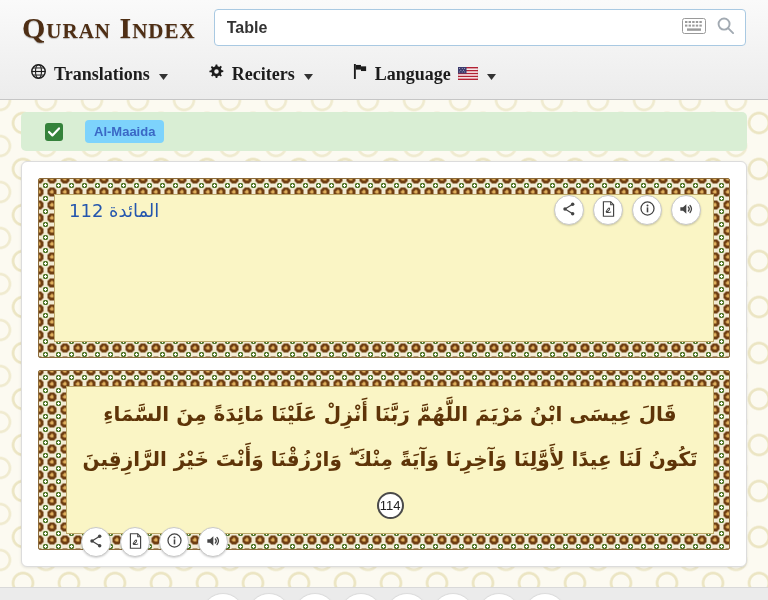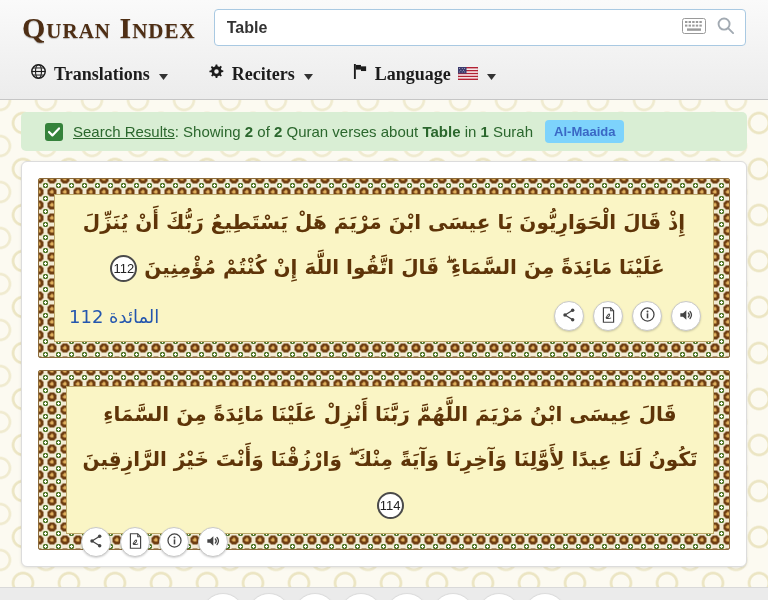--- a/index.html
+++ b/index.html
@@ -259,33 +259,27 @@
   </header>
 
   <div class="content">
 
     <div class="alert">
       <span class="alert-check">
         <svg width="12" height="10" viewBox="0 0 12 10">
           <polyline points="1,5 4.4,8.4 11,1.4" fill="none" stroke="#fff" stroke-width="2.2" stroke-linecap="round" stroke-linejoin="round"></polyline>
         </svg>
       </span>
-      <span>
-        <span class="alert-title">Search Results</span><span>: </span><span>Showing </span><span class="b">2</span><span> of </span><span class="b">2</span><span> Quran verses about </span><span class="b">Table</span><span> in </span><span class="b">1</span><span> Surah</span>
-      </span>
       <span class="badge">Al-Maaida</span>
     </div>
 
     <div class="main-card">
 
       <div class="ornate">
         <div class="verse-inner">
-          <div class="arabic" dir="rtl">
-            <span>إِذْ قَالَ الْحَوَارِيُّونَ يَا عِيسَى ابْنَ مَرْيَمَ هَلْ يَسْتَطِيعُ رَبُّكَ أَنْ يُنَزِّلَ عَلَيْنَا مَائِدَةً مِنَ السَّمَاءِ ۖ قَالَ اتَّقُوا اللَّهَ إِنْ كُنْتُمْ مُؤْمِنِينَ</span><span class="ayah-circle">112</span>
-          </div>
           <div class="verse-footer">
             <span class="surah-label" dir="rtl">المائدة 112</span>
             <div class="actions">
               <button class="action-btn">
                 <span>
                   <svg width="16" height="16" viewBox="0 0 24 24">
                     <circle cx="6" cy="12" r="2.6" fill="#444"></circle>
                       <circle cx="17.5" cy="4.8" r="2.6" fill="#444"></circle>
                       <circle cx="17.5" cy="19.2" r="2.6" fill="#444"></circle>
                     <line x1="6" y1="12" x2="17.5" y2="4.8" stroke="#444" stroke-width="2"></line>

